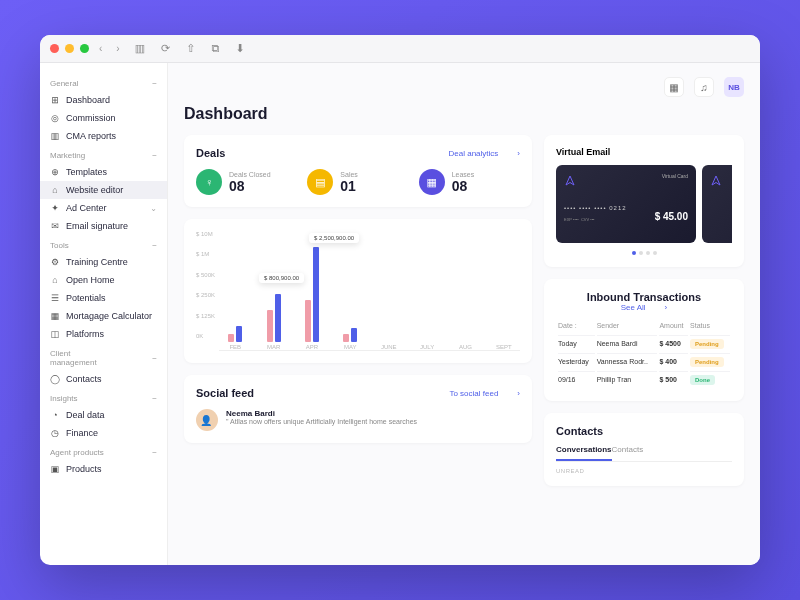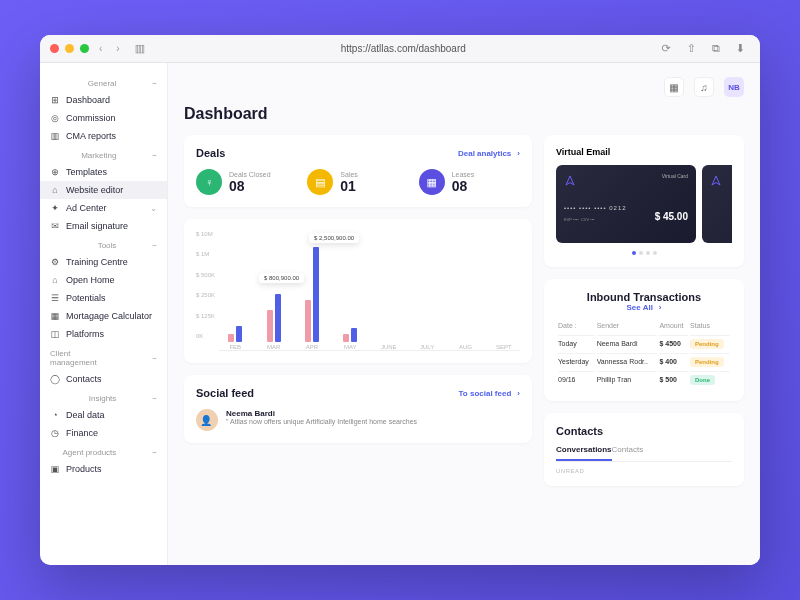--- a/index.html
+++ b/index.html
@@ -11,35 +11,35 @@
 .traffic.yellow { background: #ffbd2e; }
 .traffic.green { background: #28c840; }
 .titlebar .nav-btn { color: #999; font-size: 10px; padding: 0 4px; cursor: pointer; }
 .titlebar .url { flex: 1; text-align: center; font-size: 10px; color: #555; }
 .titlebar .tb-icon { color: #888; font-size: 11px; padding: 0 5px; }
 .content { display: flex; flex: 1; overflow: hidden; }
 .sidebar { width: 128px; border-right: 1px solid #eee; padding: 10px 0; overflow-y: auto; }
 .logo { display: flex; align-items: center; gap: 5px; padding: 0 10px 10px; }
 .logo-mark { width: 14px; height: 14px; }
 .logo-text { font-weight: 700; font-size: 12px; color: #1a1a2e; }
-.sb-group { font-size: 8px; color: #999; padding: 6px 10px 3px; display: flex; justify-content: flex-end; align-items: center; gap: 36px; }
+.sb-group { font-size: 8px; color: #999; padding: 6px 10px 3px; display: flex; justify-content: space-between; align-items: center; gap: 36px; }
 .sb-item { display: flex; align-items: center; gap: 6px; padding: 4px 10px; font-size: 9px; color: #2a2a3e; cursor: pointer; }
 .sb-item.active { background: #f0f0f5; }
 .sb-item .sb-icon { width: 10px; height: 10px; display: flex; align-items: center; justify-content: center; font-size: 9px; color: #555; }
 .sb-item .chev { margin-left: auto; color: #aaa; font-size: 8px; }
 .main { flex: 1; background: #fafafc; padding: 14px 16px; overflow-y: auto; }
 .topbar { display: flex; justify-content: flex-end; gap: 10px; align-items: center; margin-bottom: 8px; }
 .tb-ico { width: 20px; height: 20px; border: 1px solid #eee; border-radius: 5px; display: flex; align-items: center; justify-content: center; font-size: 10px; color: #666; background: #fff; }
 .avatar-badge { width: 20px; height: 20px; border-radius: 5px; background: #e8e4ff; color: #5a4fe0; font-size: 8px; font-weight: 600; display: flex; align-items: center; justify-content: center; }
 .page-title { font-size: 16px; font-weight: 700; color: #1a1a2e; margin-bottom: 12px; }
 .grid { display: grid; grid-template-columns: 1fr 200px; gap: 12px; }
 .card { background: #fff; border-radius: 8px; padding: 12px; box-shadow: 0 1px 3px rgba(0,0,0,0.04); }
 .card-head { display: flex; justify-content: space-between; align-items: center; margin-bottom: 10px; }
 .card-title { font-size: 11px; font-weight: 700; color: #1a1a2e; }
-.link { font-size: 8px; color: #4f5fe8; font-weight: 700; cursor: pointer; display: flex; align-items: center; gap: 6px; }
+.link { font-size: 8px; color: #4f5fe8; font-weight: 400; cursor: pointer; display: flex; align-items: center; gap: 19px; }
 .deals-row { display: flex; gap: 10px; }
 .deal-stat { display: flex; align-items: center; gap: 7px; flex: 1; }
 .stat-icon { width: 26px; height: 26px; border-radius: 50%; display: flex; align-items: center; justify-content: center; font-size: 11px; color: #fff; }
 .stat-icon.green { background: #2bb673; }
 .stat-icon.yellow { background: #f5b800; }
 .stat-icon.blue { background: #5a4fe0; }
 .stat-body .stat-label { font-size: 7px; color: #999; }
 .stat-body .stat-val { font-size: 14px; font-weight: 700; color: #1a1a2e; }
 .legend { display: flex; gap: 10px; font-size: 7px; color: #888; }
 .legend-item { display: flex; align-items: center; gap: 3px; }
@@ -90,21 +90,20 @@
 <body>
 
 <div class="window">
   <div class="titlebar">
     <div class="traffic red"></div>
     <div class="traffic yellow"></div>
     <div class="traffic green"></div>
     <span class="nav-btn">‹</span>
     <span class="nav-btn">›</span>
     <span class="tb-icon">▥</span>
-    <div class="url">https://atllas.com/dashboard</div>
     <span class="tb-icon">⟳</span>
     <span class="tb-icon">⇧</span>
     <span class="tb-icon">⧉</span>
     <span class="tb-icon">⬇</span>
   </div>
 
   <div class="content">
     <div class="sidebar">
       <div id="sb-groups">
           <div class="sb-group">

